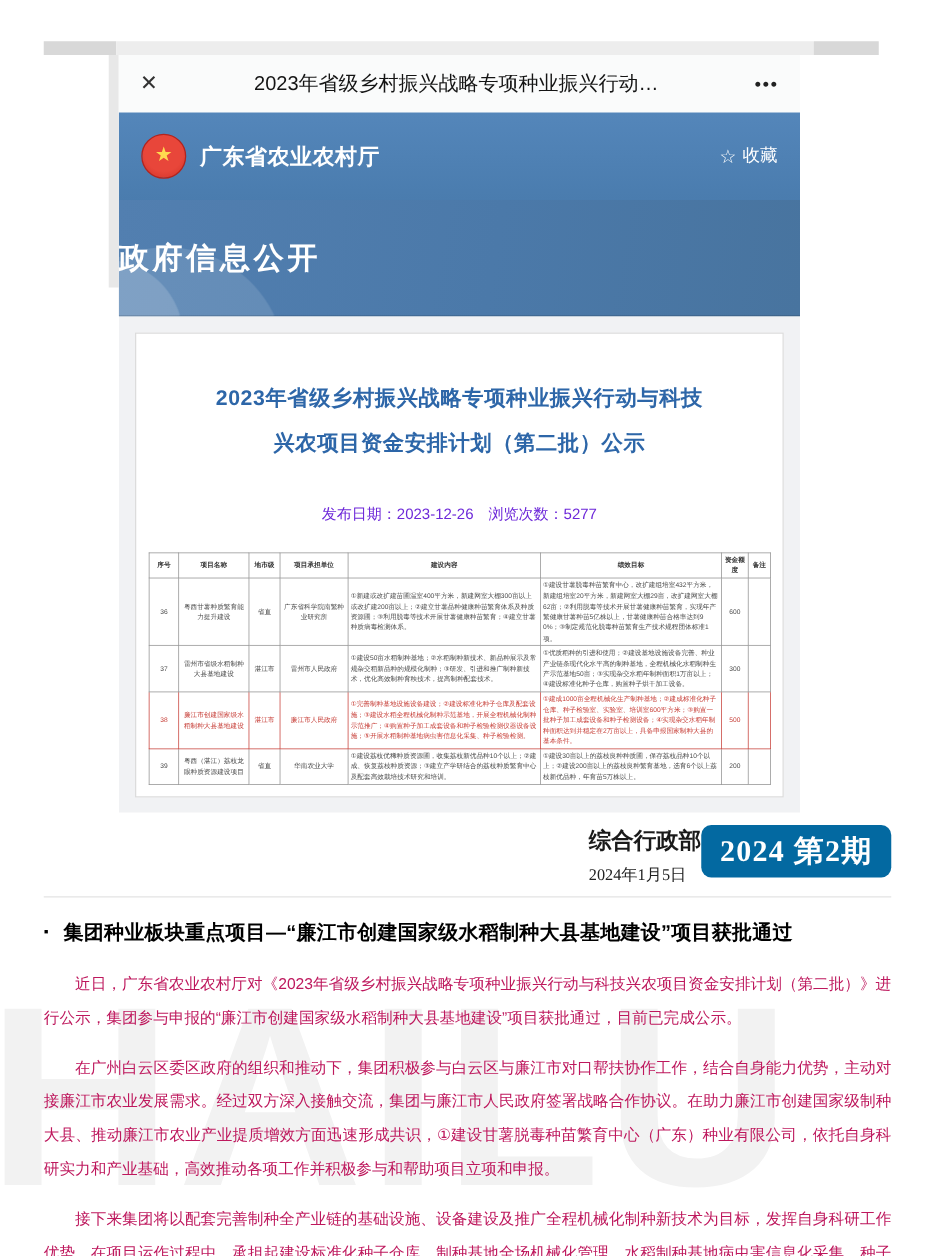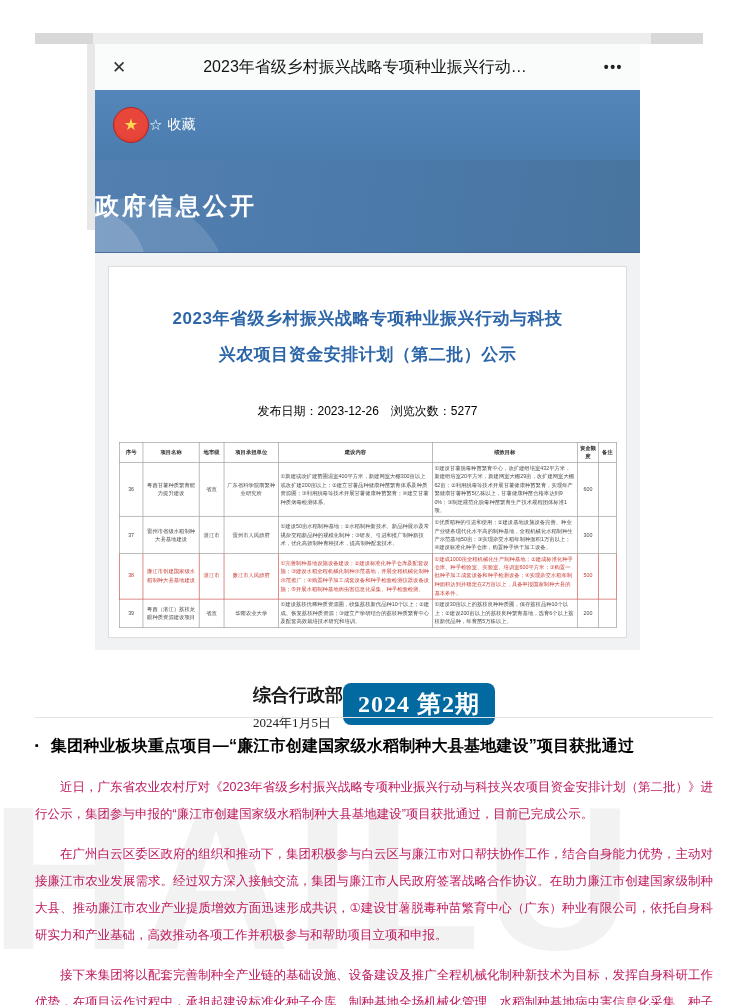--- a/index.html
+++ b/index.html
@@ -39,35 +39,35 @@
               radial-gradient(circle at -2% 120%, rgba(255,255,255,.16) 0 62px, transparent 63px),
               radial-gradient(circle at 7% 145%, rgba(255,255,255,.12) 0 95px, transparent 96px),
               linear-gradient(100deg,#527fb0 0%,#4b79a9 55%,#48749f 100%);
             border-bottom:1px solid rgba(0,0,0,.12);}
 
   .p-body{height:398px;background:#f1f2f4;padding:13px;box-sizing:border-box;}
   .notice-card{background:#fff;border:1px solid #dcdcdc;height:372px;box-sizing:border-box;
                padding:34px 10px 8px;overflow:hidden;}
   .notice-title{color:#2d66a8;font-size:17px;font-weight:bold;text-align:center;line-height:36px;letter-spacing:.5px;}
   .notice-title span{display:block;}
-  .notice-meta{text-align:center;color:#000000;font-size:12px;margin-top:30px;}
+  .notice-meta{text-align:center;color:#6d28d9;font-size:12px;margin-top:30px;}
   .table-wrap{margin-top:22px;height:188px;overflow:visible;}
   #funding-table{width:840px;border-collapse:collapse;table-layout:fixed;
                  transform:scale(0.5917);transform-origin:0 0;
                  font-size:9px;color:#4a4a4a;background:#fff;}
   #funding-table th,#funding-table td{border:1px solid #8f8f8f;padding:2px 3px;line-height:1.6;vertical-align:middle;
                  word-break:break-all;}
   #funding-table th{font-weight:bold;color:#333;text-align:center;}
   #funding-table td.c{text-align:center;}
   #funding-table td.j{text-align:left;}
   #funding-table tr.red td{color:#c63c35;border:1.6px solid #c63c35;}
 
   
-  .footer-row{position:absolute;left:35px;right:27px;top:683px;display:flex;
-              justify-content:center;align-items:flex-start;z-index:3;}
+  .footer-row{position:absolute;left:35px;right:27px;top:660px;display:flex;
+              justify-content:flex-end;align-items:flex-start;z-index:3;}
   .dept{font-family:"Liberation Serif","DejaVu Serif",serif;font-weight:bold;font-size:18px;color:#1a1a1a;}
   .pub-date{font-family:"Liberation Serif","DejaVu Serif",serif;font-size:13px;color:#222;margin-top:7px;}
   .issue-badge{background:#0369a1;color:#fff;font-family:"Liberation Serif","DejaVu Serif",serif;
                font-weight:bold;font-size:24px;padding:5px 15px;border-radius:8px;letter-spacing:1px;}
   .divider{position:absolute;left:35px;right:27px;top:717px;border-top:1px solid #e3e3e3;z-index:3;}
 
   
   .article{position:absolute;left:35px;width:678px;top:736px;z-index:3;}
   .headline{font-size:16px;font-weight:bold;color:#000;letter-spacing:.2px;}
   .bullet{font-size:11px;vertical-align:2px;margin-right:7px;}
@@ -93,20 +93,21 @@
     <div class="p-titlebar">
       <span class="close">✕</span>
       <span class="p-title">2023年省级乡村振兴战略专项种业振兴行动…</span>
       <span class="more">•••</span>
     </div>
 
     <div class="p-header">
       <span class="emblem">
           <span class="star">★</span>
         </span>
+      <span class="agency">广东省农业农村厅</span>
       <span class="fav">
         <span class="fav-star">☆</span>
         <span>收藏</span>
       </span>
     </div>
 
     <div class="p-banner">
       <span>政府信息公开</span>
     </div>
 

